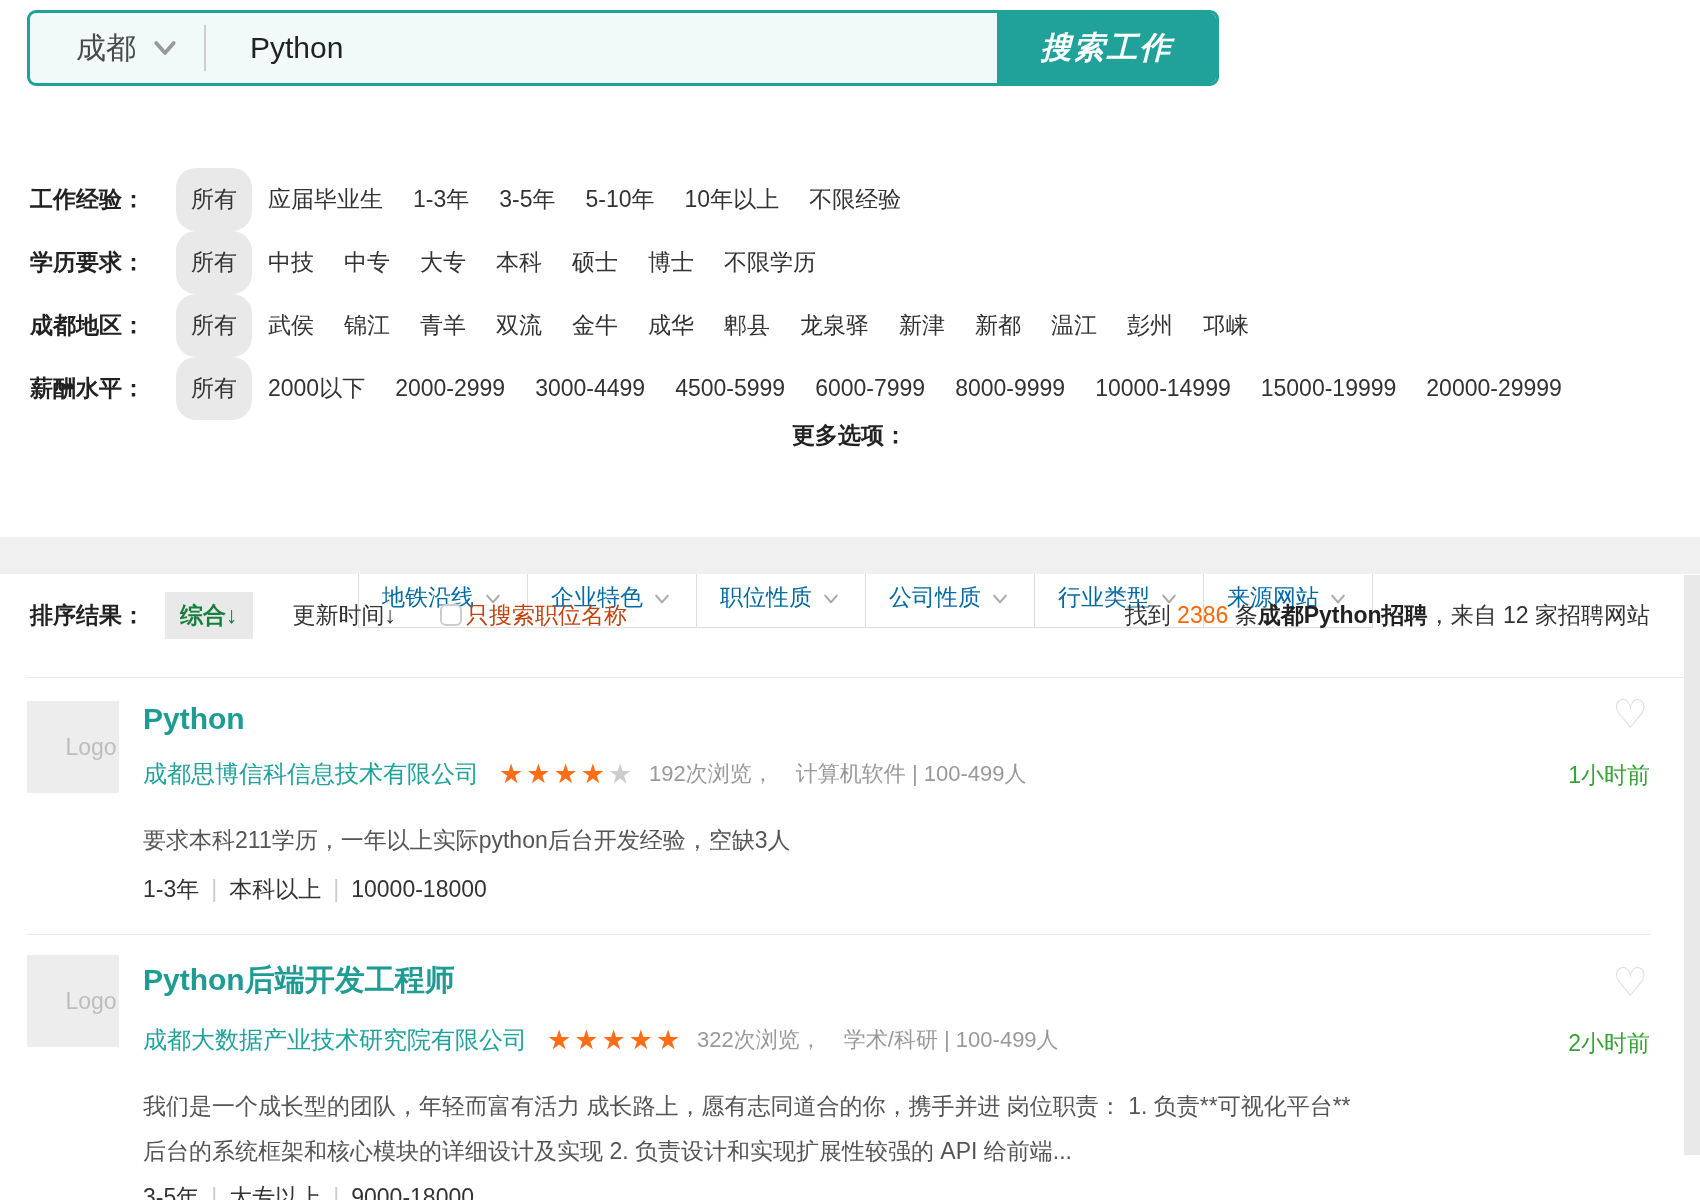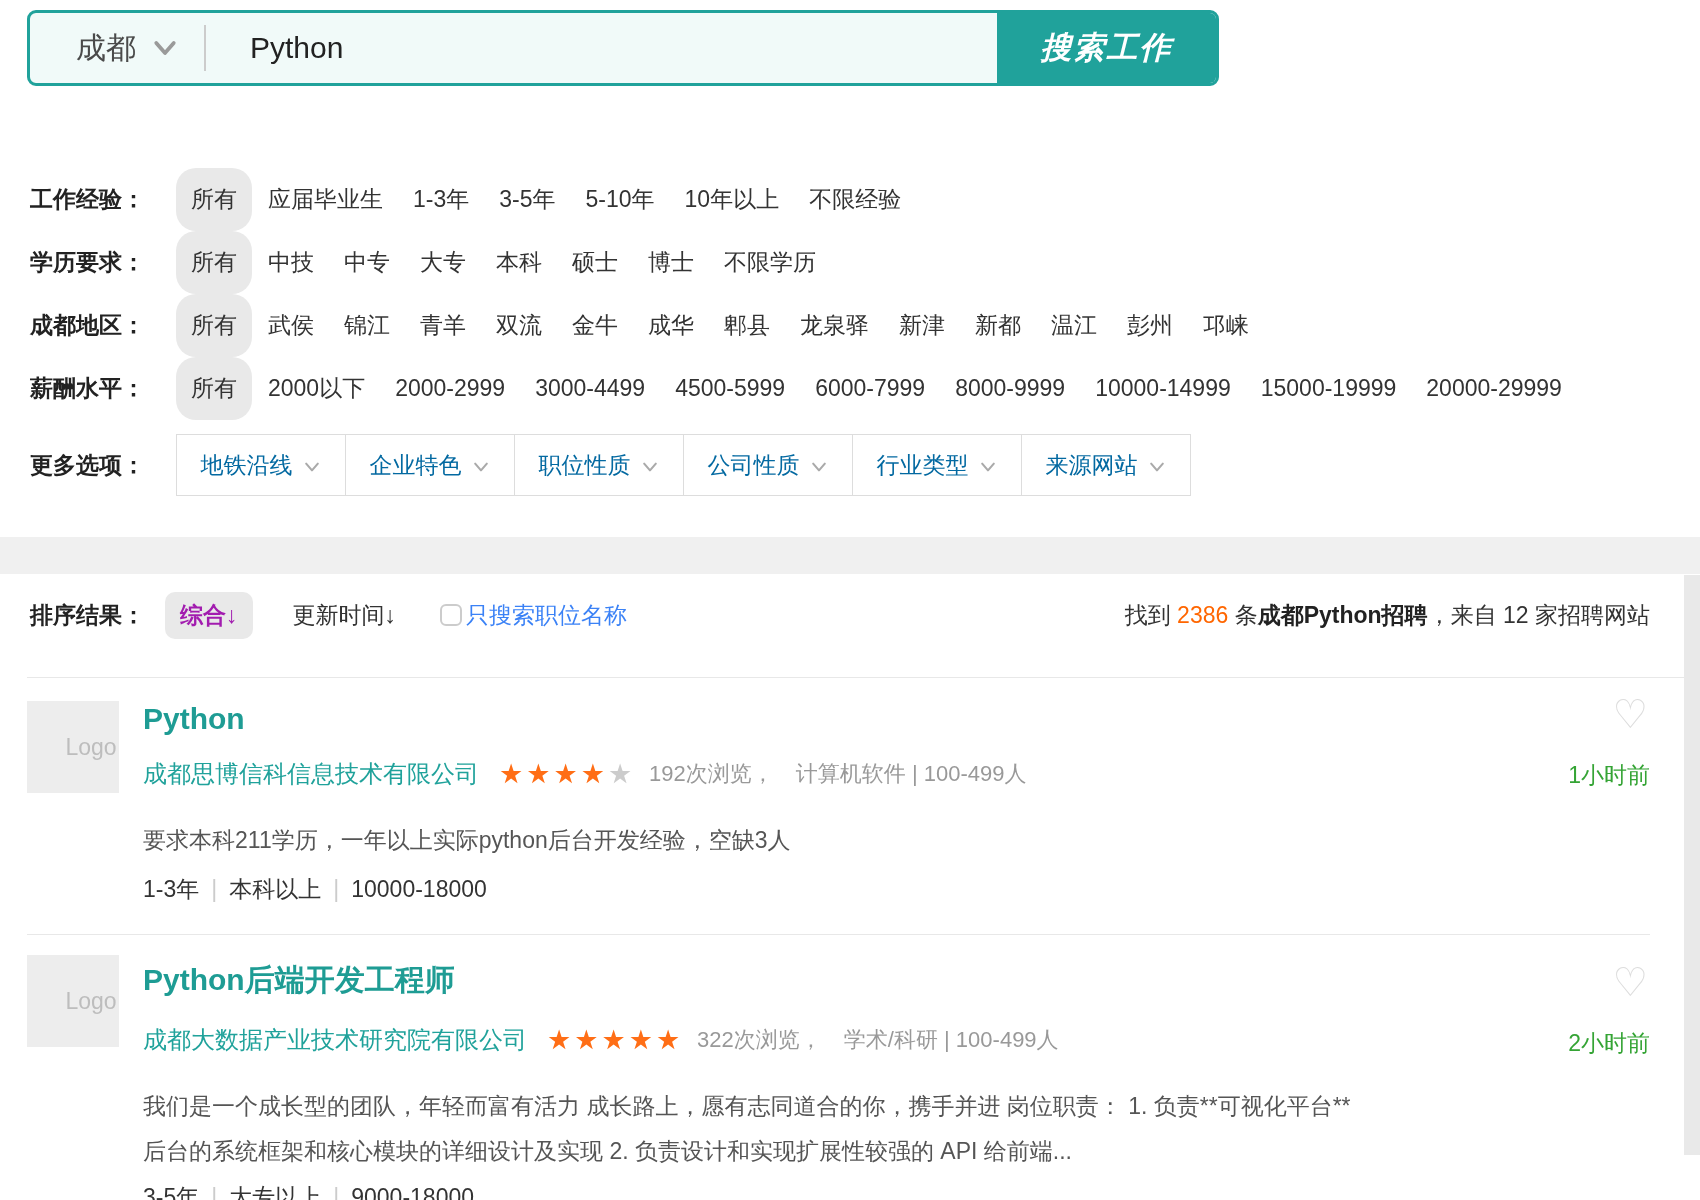--- a/index.html
+++ b/index.html
@@ -38,39 +38,39 @@
     font-size:31px;font-weight:bold;cursor:pointer;letter-spacing:2px;
     font-family:"Liberation Sans","DejaVu Sans",sans-serif;
     font-style:italic;
   }
   
   .filters{position:absolute;top:168px;left:30px;right:0;}
   .filter-row{display:flex;align-items:center;height:63px;white-space:nowrap;font-size:23px;}
   .filter-label{width:146px;font-weight:bold;color:#222;flex:0 0 146px;}
   .chip{background:var(--chip-bg);border-radius:20px;padding:16px 15px;margin-right:16px;color:#333;cursor:pointer;}
   .filter-option{margin-right:30px;color:#333;cursor:pointer;}
-  .more-row{display:flex;align-items:center;margin-top:14px;font-size:23px;}
+  .more-row{display:flex;align-items:center;font-size:23px;flex-direction:column;}
   .dropdown-group{display:flex;margin-left:0;}
   .dropdown-btn{
     width:170px;height:62px;border:1px solid #ddd;margin-left:-1px;
     display:flex;align-items:center;justify-content:center;gap:9px;
     color:#0369a1;cursor:pointer;background:#fff;
   }
   .dropdown-btn:first-child{margin-left:0;}
   .dd-chevron{width:20px;height:20px;stroke:#aaa;stroke-width:2.5;fill:none;stroke-linecap:round;stroke-linejoin:round;margin-top:4px;}
   
   .gray-band{position:absolute;top:537px;left:0;width:1700px;height:37px;background:var(--band-bg);}
   .scroll-strip{position:absolute;top:575px;right:0;width:16px;height:580px;background:#e9e9e9;}
   
   .sort-row{position:absolute;top:585px;left:30px;right:50px;height:60px;display:flex;align-items:center;font-size:23px;}
   .sort-label{font-weight:bold;color:#222;margin-right:20px;}
-  .sort-chip{background:var(--chip-bg);border-radius:10px;padding:8px 15px;font-weight:bold;color:#a21caf;cursor:pointer;}
+  .sort-chip{background:var(--chip-bg);border-radius:0;padding:8px 15px;font-weight:bold;color:#15803d;cursor:pointer;}
   .sort-time{margin-left:40px;color:#333;cursor:pointer;}
   .checkbox{width:22px;height:22px;border:2px solid #ccc;border-radius:6px;background:#fff;margin-left:44px;cursor:pointer;flex:0 0 22px;}
-  .checkbox-label{margin-left:4px;color:#3b82f6;}
+  .checkbox-label{margin-left:4px;color:#c2410c;}
   .sort-spacer{flex:1;}
   .result-summary{color:#333;white-space:nowrap;}
   .result-count{color:var(--orange);}
   .result-keyword{font-weight:bold;color:#222;}
   
   .list-divider{position:absolute;top:677px;left:27px;right:16px;border-top:1px solid #e8e8e8;}
   .job-card{position:absolute;left:27px;right:50px;}
   .job-card.job-0{top:678px;height:257px;border-bottom:1px solid #e8e8e8;}
   .job-card.job-1{top:936px;height:264px;}
   .logo-box{

